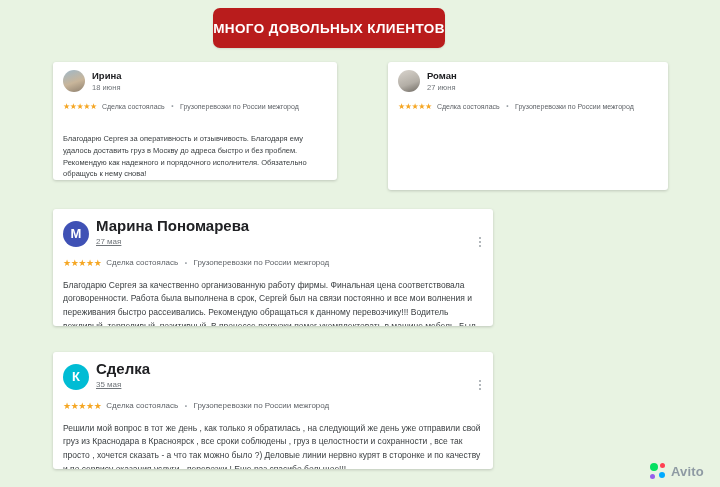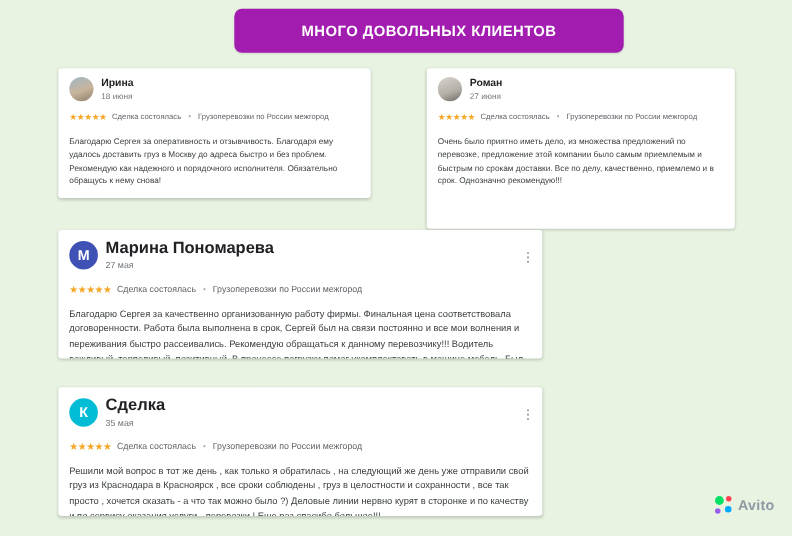--- a/index.html
+++ b/index.html
@@ -17,23 +17,23 @@
   .page {
     position: relative;
     width: 720px;
     height: 487px;
   }
   
   .banner {
     position: absolute;
     left: 213px;
     top: 8px;
-    width: 354px;
+    width: 232px;
     height: 40px;
-    background: #a21caf;
+    background: #b91c1c;
     border-radius: 7px;
     display: flex;
     align-items: center;
     justify-content: center;
     box-shadow: 0 1px 2px rgba(0,0,0,0.10);
   }
   .banner-text {
     color: #ffffff;
     font-size: 13.5px;
     font-weight: bold;
@@ -45,27 +45,27 @@
   .card {
     position: absolute;
     background: #ffffff;
     border-radius: 3px;
     box-shadow: 0 1px 3px rgba(0,0,0,0.18);
     box-sizing: border-box;
     padding: 8px 10px 10px 10px;
     overflow: hidden;
   }
   .card-1 { left: 53px;  top: 62px;  width: 284px; height: 118px; }
-  .card-2 { left: 388px; top: 62px;  width: 280px; height: 146px; }
+  .card-2 { left: 388px; top: 62px;  width: 280px; height: 128px; }
   .card-3 { left: 53px;  top: 209px; width: 440px; height: 117px; }
   .card-4 { left: 53px;  top: 352px; width: 440px; height: 117px; }
 
   .card-head {
     display: flex;
-    align-items: center;
+    align-items: flex-end;
     gap: 7px;
   }
   .avatar {
     width: 22px;
     height: 22px;
     border-radius: 50%;
     flex: 0 0 auto;
     display: flex;
     align-items: center;
     justify-content: center;
@@ -91,21 +91,21 @@
     font-size: 9.5px;
     font-weight: bold;
     color: #202124;
   }
   .card-3 .reviewer-name, .card-4 .reviewer-name { font-size: 15px; }
   .review-date {
     font-size: 7.5px;
     color: #70757a;
     margin-top: 1px;
   }
-  .card-3 .review-date, .card-4 .review-date { font-size: 8px; }
+  .card-3 .review-date, .card-4 .review-date { font-size: 8px; text-decoration: underline; }
   .kebab {
     margin-left: auto;
     display: flex;
     flex-direction: column;
     gap: 2px;
     padding-top: 4px;
     padding-right: 2px;
   }
   .kebab span {
     display: block;
@@ -131,36 +131,36 @@
   .card-3 .stars, .card-4 .stars { font-size: 9px; }
   .deal-tag {
     font-size: 7px;
     color: #5f6368;
     white-space: nowrap;
     text-align: center;
   }
   .card-3 .deal-tag, .card-4 .deal-tag { font-size: 8px; }
   .deal-sep { color: #9aa0a6; }
   .review-body {
-    margin-top: 8px;
+    margin-top: 18px;
     font-size: 7.5px;
     line-height: 1.55;
     color: #3c4043;
     word-wrap: break-word;
   }
   .card-3 .review-body, .card-4 .review-body {
     font-size: 8.5px;
     line-height: 1.6;
     margin-top: 7px;
   }
   
   .watermark {
     position: absolute;
     right: 16px;
-    bottom: 20px;
+    bottom: 8px;
     display: flex;
     align-items: center;
     gap: 5px;
   }
   .avito-mark {
     position: relative;
     width: 16px;
     height: 16px;
   }
   .avito-mark i {
@@ -214,21 +214,20 @@
         <div class="reviewer-name">Роман</div>
         <div class="review-date">27 июня</div>
       </div>
     </div>
     <div class="meta-row">
       <span class="stars">★★★★★</span>
       <span class="deal-tag">Сделка состоялась</span>
       <span class="deal-sep">·</span>
       <span class="deal-tag">Грузоперевозки по России межгород</span>
     </div>
-    <div class="review-body">Очень было приятно иметь дело, из множества предложений по перевозке, предложение этой компании было самым приемлемым и быстрым по срокам доставки. Все по делу, качественно, приемлемо и в срок. Однозначно рекомендую!!!</div>
   </div>
 
   <div class="card card-3">
     <div class="card-head">
       <div class="avatar" style="background:#3f51b5">М</div>
       <div class="name-block">
         <div class="reviewer-name">Марина Пономарева</div>
         <div class="review-date">27 мая</div>
       </div>
       <div class="kebab">

